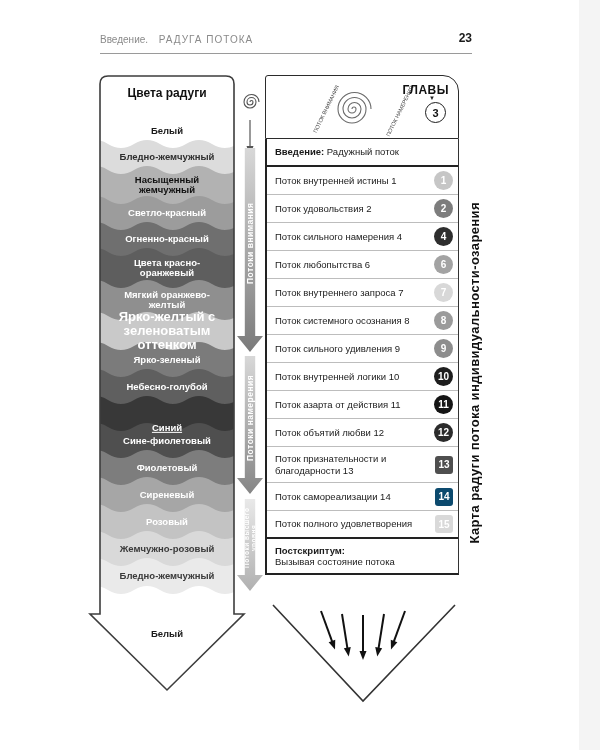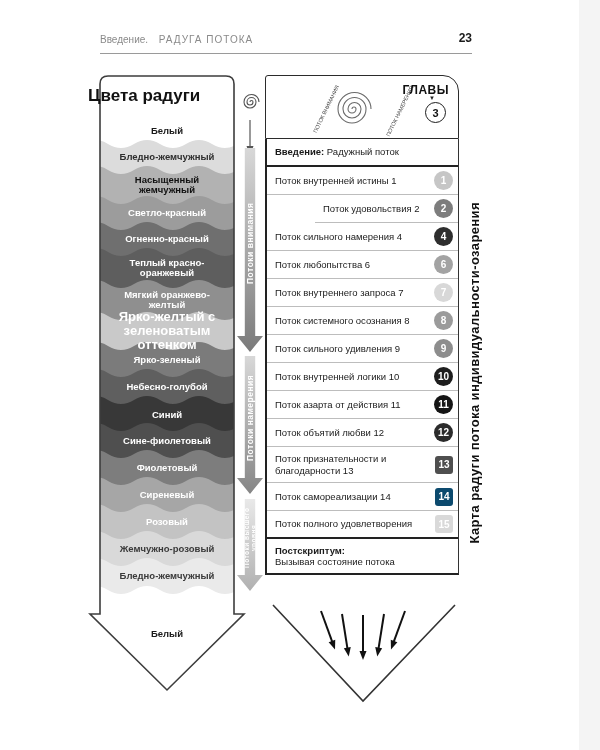--- a/index.html
+++ b/index.html
@@ -10,22 +10,22 @@
   
   .page-header { position:absolute; left:100px; top:34px; width:372px;
     border-bottom:1px solid #9a9a9a; padding-bottom:8px; font-size:10px; color:#8a8a8a; }
   .page-header .sec { margin-right:8px; }
   .page-header .ttl { letter-spacing:1px; }
   .page-header .pnum { position:absolute; right:0; top:-3px; font-size:12px; font-weight:bold; color:#1a1a1a; }
 
   
   .left-col { position:absolute; left:88px; top:72px; width:158px; height:622px; }
   .left-col svg { position:absolute; left:0; top:0; }
-  .rainbow-title { position:absolute; top:14px; left:0; right:0; text-align:left;
-    font-size:17px; font-weight:bold; color:#111; }
+  .rainbow-title { position:absolute; top:14px; left:0; right:0; text-align:center;
+    font-size:12px; font-weight:bold; color:#111; }
   .band-label { position:absolute; left:29px; width:100px; transform:translateY(-50%);
     text-align:center; font-size:9.5px; font-weight:bold; line-height:1.08; }
   .band-label.tiny { font-size:13px; }
 
   
   .mid { position:absolute; left:237px; top:72px; width:26px; height:624px; }
   .mid-top { position:absolute; left:0; top:14px; }
   .ribbon { position:absolute; left:0; width:26px; display:flex; justify-content:center;
     clip-path:polygon(30% 0, 70% 0, 70% calc(100% - 16px), 100% calc(100% - 16px),
                       50% 100%, 0% calc(100% - 16px), 30% calc(100% - 16px)); }
@@ -115,26 +115,26 @@
         </g>
       <path d="M20 4 H138 Q146 4 146 12 V542 H156 L79 618 L2 542 H12 V12 Q12 4 20 4 Z" fill="none" stroke="#3d3d3d" stroke-width="1.6"></path>
     </svg>
     <div class="rainbow-title">Цвета радуги</div>
     <div id="band-labels">
         <div class="band-label" style="top: 59px; color: rgb(26, 26, 26);">Белый</div>
         <div class="band-label" style="top: 85px; color: rgb(46, 46, 46);">Бледно-жемчужный</div>
         <div class="band-label" style="top: 113px; color: rgb(17, 17, 17);">Насыщенный жемчужный</div>
         <div class="band-label" style="top: 141px; color: rgb(255, 255, 255);">Светло-красный</div>
         <div class="band-label" style="top: 167px; color: rgb(255, 255, 255);">Огненно-красный</div>
-        <div class="band-label" style="top: 196px; color: rgb(255, 255, 255);">Теплый красно-оранжевый</div>
+        <div class="band-label" style="top: 196px; color: rgb(255, 255, 255);">Цвета красно-оранжевый</div>
         <div class="band-label" style="top: 228px; color: rgb(255, 255, 255);">Мягкий оранжево-желтый</div>
         <div class="band-label tiny" style="top: 259px; color: rgb(255, 255, 255);">Ярко-желтый с зеленоватым оттенком</div>
         <div class="band-label" style="top: 287.5px; color: rgb(255, 255, 255);">Ярко-зеленый</div>
         <div class="band-label" style="top: 314.5px; color: rgb(255, 255, 255);">Небесно-голубой</div>
-        <div class="band-label" style="top: 343px; color: rgb(255, 255, 255);">Синий</div>
+        <div class="band-label" style="top: 356px; color: rgb(255, 255, 255); text-decoration: underline;">Синий</div>
         <div class="band-label" style="top: 368.5px; color: rgb(255, 255, 255);">Сине-фиолетовый</div>
         <div class="band-label" style="top: 395.5px; color: rgb(255, 255, 255);">Фиолетовый</div>
         <div class="band-label" style="top: 422.5px; color: rgb(255, 255, 255);">Сиреневый</div>
         <div class="band-label" style="top: 449.5px; color: rgb(255, 255, 255);">Розовый</div>
         <div class="band-label" style="top: 476.5px; color: rgb(58, 58, 58);">Жемчужно-розовый</div>
         <div class="band-label" style="top: 504px; color: rgb(58, 58, 58);">Бледно-жемчужный</div>
         <div class="band-label" style="top: 562px; color: rgb(26, 26, 26);">Белый</div>
       </div>
   </div>
 
@@ -168,21 +168,21 @@
     </div>
 
     <div class="rows" id="rows">
         <div class="row thick-bottom" style="height: 28px;">
           <div class="txt"><b>Введение: </b>Радужный поток</div>
         </div>
         <div class="row" style="height: 28px;">
           <div class="txt">Поток внутренней истины 1</div>
           <span class="badge" style="background: rgb(198, 198, 198);">1</span>
         </div>
-        <div class="row" style="height: 28px; margin-left: 48px;">
+        <div class="row" style="height: 28px;">
           <div class="txt">Поток удовольствия 2</div>
           <span class="badge" style="background: rgb(125, 125, 125);">2</span>
         </div>
         <div class="row" style="height: 28px;">
           <div class="txt">Поток сильного намерения 4</div>
           <span class="badge" style="background: rgb(46, 46, 46);">4</span>
         </div>
         <div class="row" style="height: 28px;">
           <div class="txt">Поток любопытства 6</div>
           <span class="badge" style="background: rgb(163, 163, 163);">6</span>

